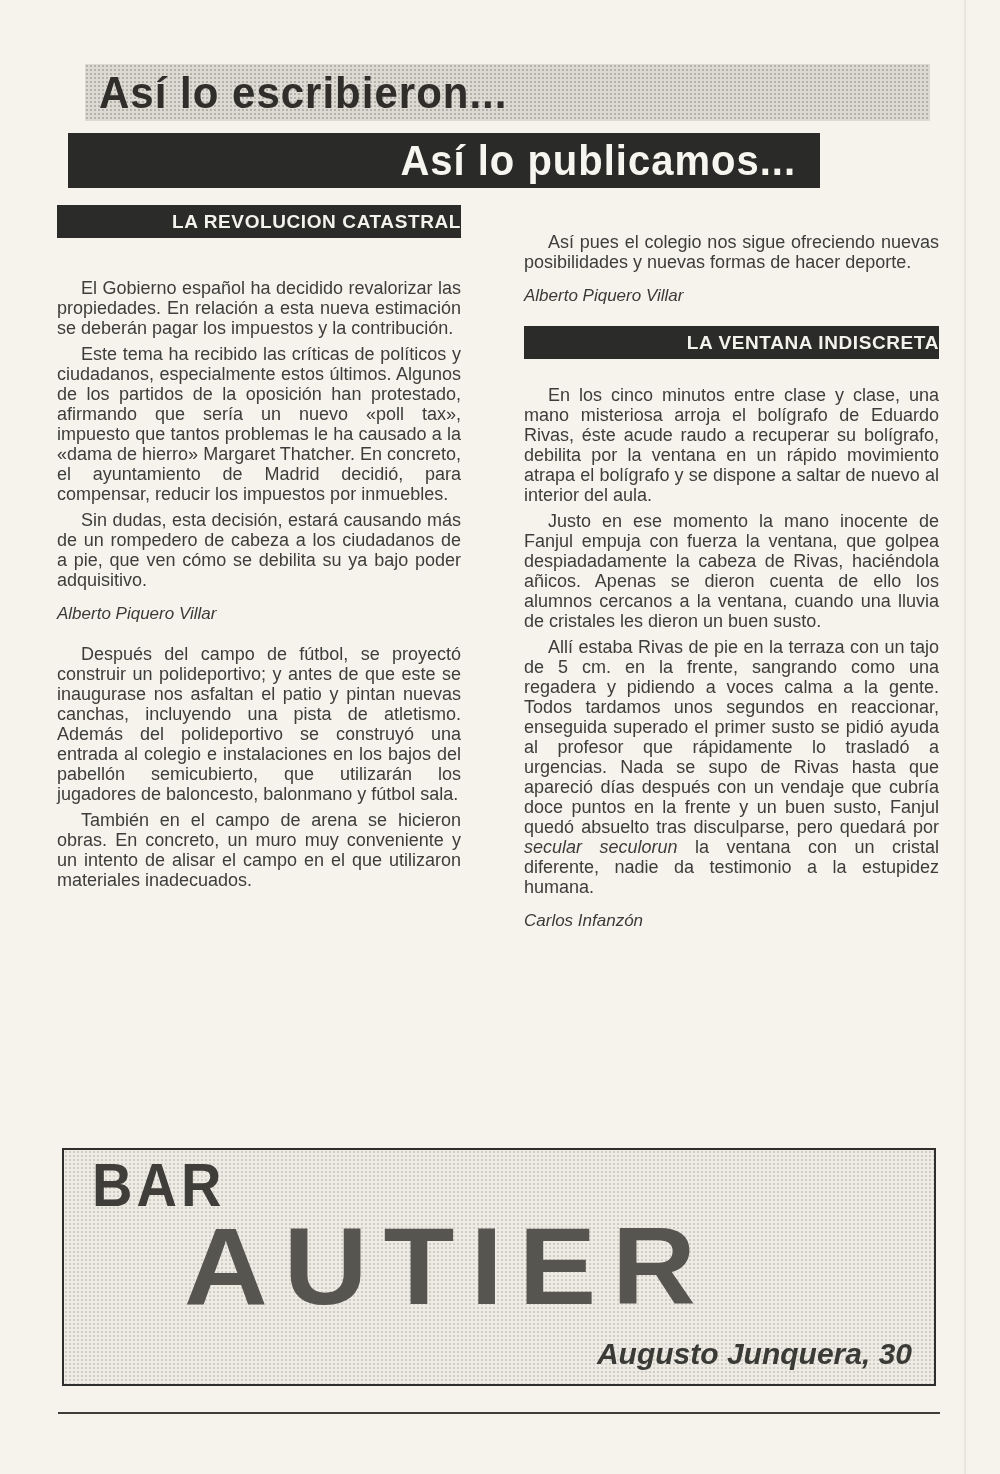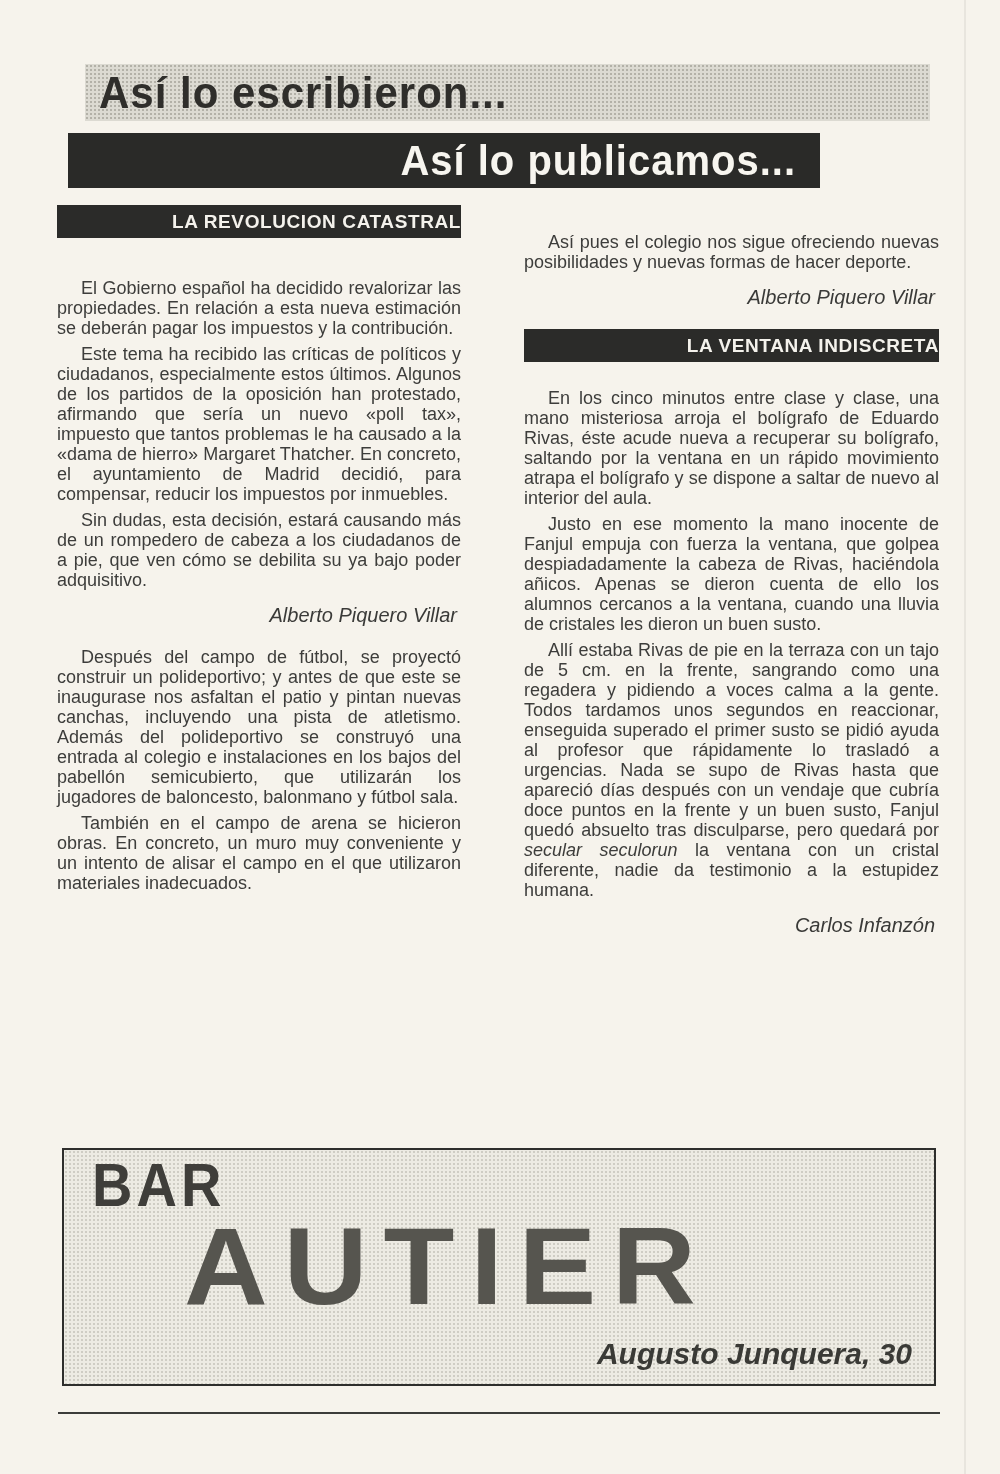--- a/index.html
+++ b/index.html
@@ -45,21 +45,21 @@
     color:#f4f2ec;font-size:19px;font-weight:bold;letter-spacing:0.6px;
   }
   .headbar.tight{margin-bottom:26px;padding-left:12px;}
   .headbar.mt{margin-top:26px;}
   p.body{
     font-size:18px;line-height:20px;text-align:justify;
     text-indent:24px;margin:0 0 6px 0;color:#3d3d3b;
   }
   p.body i{font-style:italic;}
   p.signature{
-    font-style:italic;font-size:20px;text-align:right;
+    font-style:italic;font-size:17px;text-align:left;
     margin:14px 4px 20px 0;color:#3a3a38;
   }
   
   .ad{
     position:absolute;left:62px;top:1148px;width:870px;height:234px;
     border:2px solid #2e2e2c;
     background-color:#edebe3;
     background-image:radial-gradient(circle,#cfcdc4 0.9px,transparent 1px);
     background-size:4px 4px;
   }
@@ -115,21 +115,21 @@
     <p class="body">También en el campo de arena se hicieron obras. En concreto, un muro muy conveniente y un intento de alisar el campo en el que utilizaron materiales inadecuados.</p>
   </div>
 
   <div class="col col-right">
     <p class="body">Así pues el colegio nos sigue ofreciendo nuevas posibilidades y nuevas formas de hacer deporte.</p>
     <p class="signature">Alberto Piquero Villar</p>
 
     <div class="headbar tight">
       <span>LA VENTANA INDISCRETA</span>
     </div>
-    <p class="body">En los cinco minutos entre clase y clase, una mano misteriosa arroja el bolígrafo de Eduardo Rivas, éste acude nueva a recuperar su bolígrafo, saltando por la ventana en un rápido movimiento atrapa el bolígrafo y se dispone a saltar de nuevo al interior del aula.</p>
+    <p class="body">En los cinco minutos entre clase y clase, una mano misteriosa arroja el bolígrafo de Eduardo Rivas, éste acude raudo a recuperar su bolígrafo, debilita por la ventana en un rápido movimiento atrapa el bolígrafo y se dispone a saltar de nuevo al interior del aula.</p>
     <p class="body">Justo en ese momento la mano inocente de Fanjul empuja con fuerza la ventana, que golpea despiadadamente la cabeza de Rivas, haciéndola añicos. Apenas se dieron cuenta de ello los alumnos cercanos a la ventana, cuando una lluvia de cristales les dieron un buen susto.</p>
     <p class="body">
       <span>Allí estaba Rivas de pie en la terraza con un tajo de 5 cm. en la frente, sangrando como una regadera y pidiendo a voces calma a la gente. Todos tardamos unos segundos en reaccionar, enseguida superado el primer susto se pidió ayuda al profesor que rápidamente lo trasladó a urgencias. Nada se supo de Rivas hasta que apareció días después con un vendaje que cubría doce puntos en la frente y un buen susto, Fanjul quedó absuelto tras disculparse, pero quedará por </span><i>secular seculorun</i><span> la ventana con un cristal diferente, nadie da testimonio a la estupidez humana.</span>
     </p>
     <p class="signature">Carlos Infanzón</p>
   </div>
 
   <div class="ad">
     <div class="ad-bar">BAR</div>
     <div class="ad-autier">AUTIER</div>

